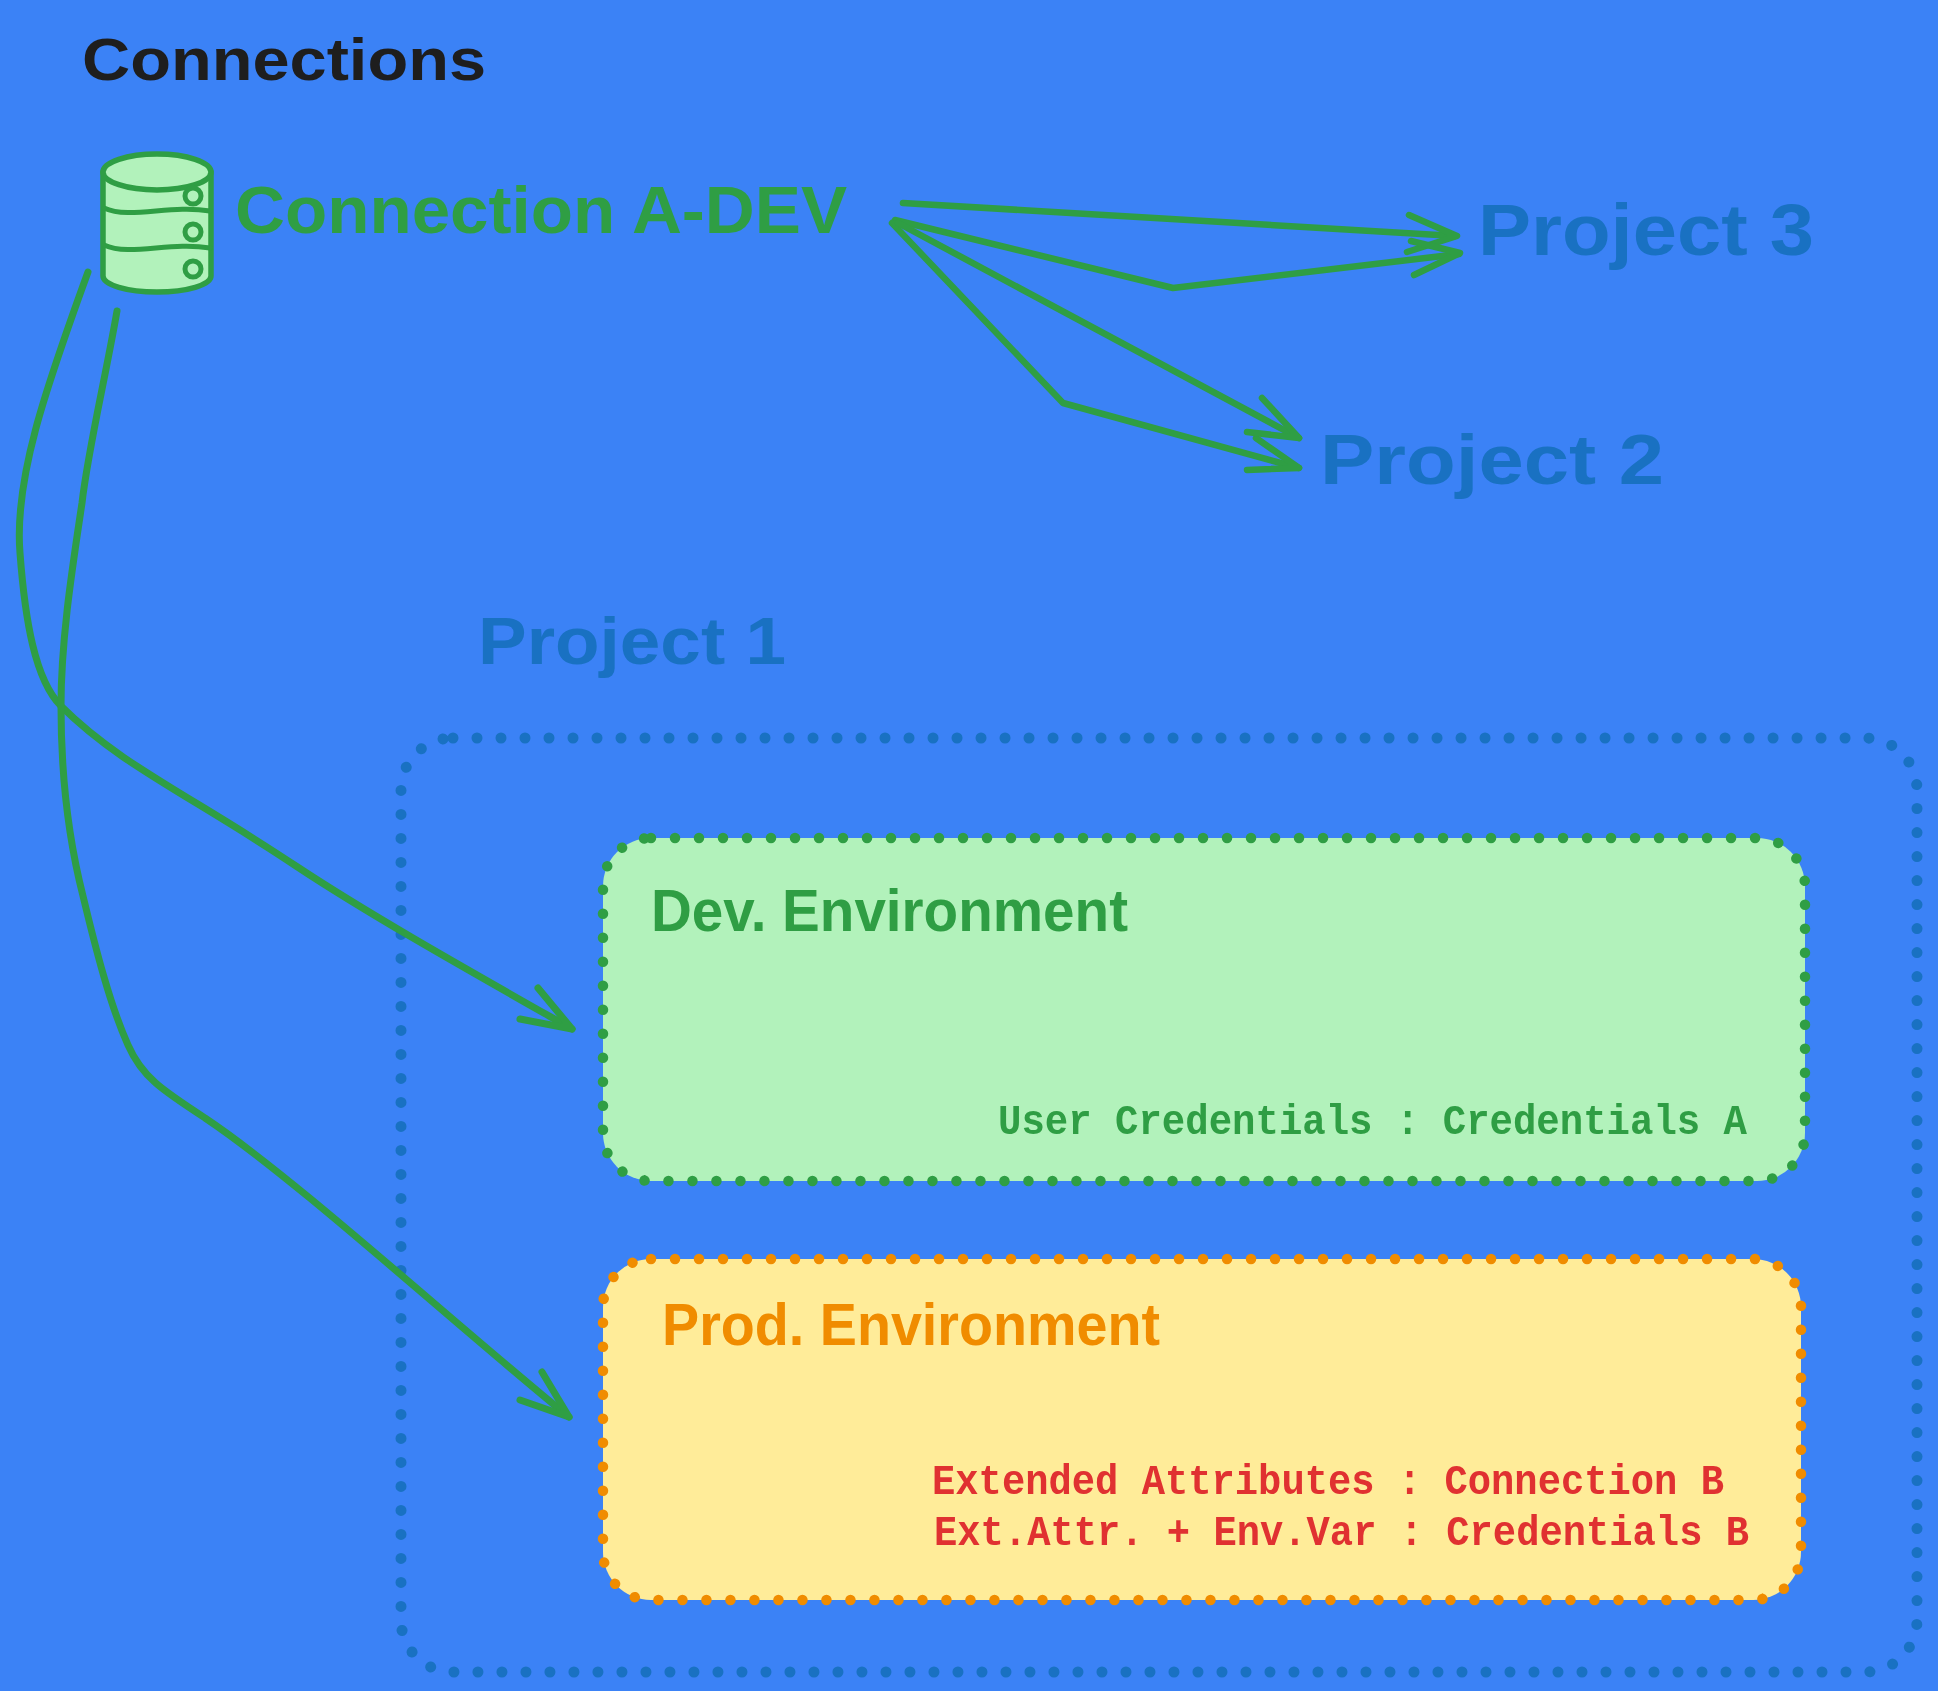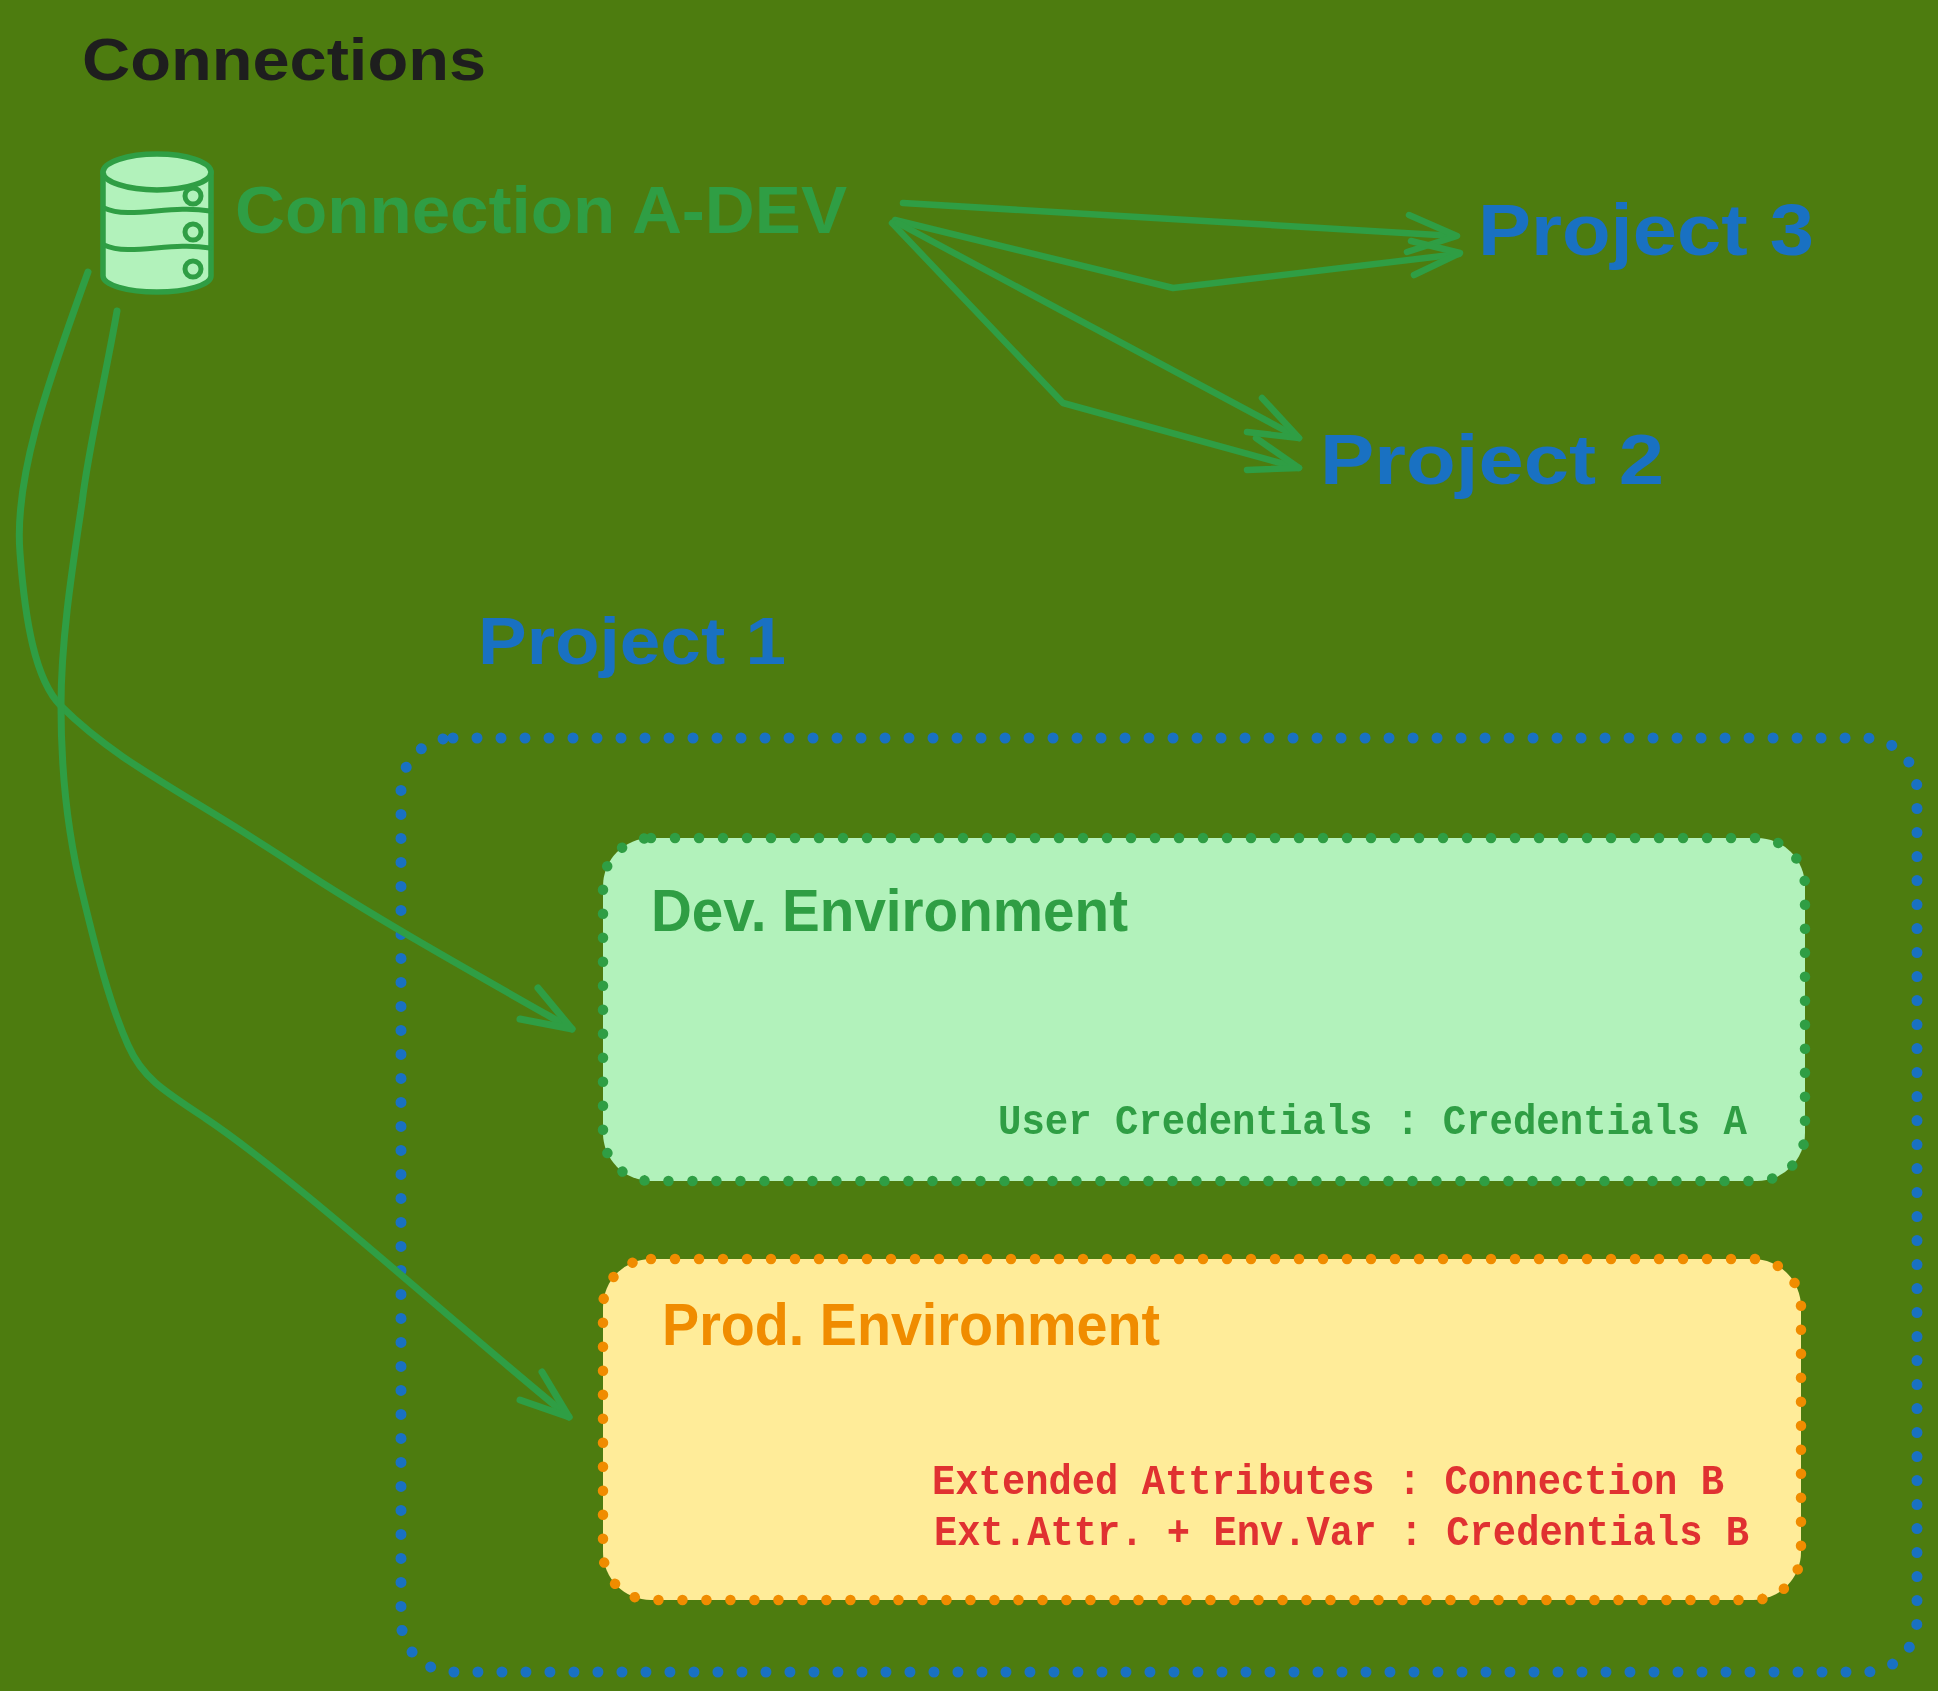--- a/index.html
+++ b/index.html
@@ -1,16 +1,16 @@
 <!DOCTYPE html>
 <html><head>
 <meta charset="utf-8">
 <style>
   html,body{margin:0;padding:0;background:#ffffff;}
-  .wrap{position:relative;width:1938px;height:1691px;background:#4d7c0f;overflow:hidden;}
+  .wrap{position:relative;width:1938px;height:1691px;background:#3b82f6;overflow:hidden;}
   text.hand{font-family:"Liberation Sans",sans-serif;font-weight:700;}
   text.mono{font-family:"Liberation Mono",monospace;font-weight:700;}
 </style>
 </head>
 <body>
 <div class="wrap">
 <svg width="1938" height="1691" viewBox="0 0 1938 1691">
 
   <rect x="401" y="738" width="1516" height="934" rx="52" fill="none" stroke="#1971c2" stroke-width="11" stroke-dasharray="0.001 24" stroke-linecap="round"></rect>
 

